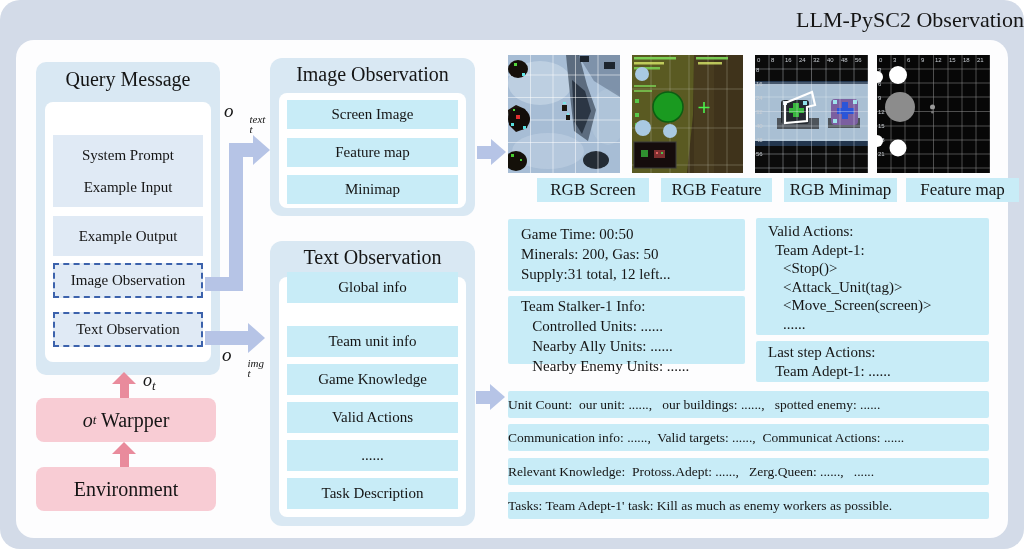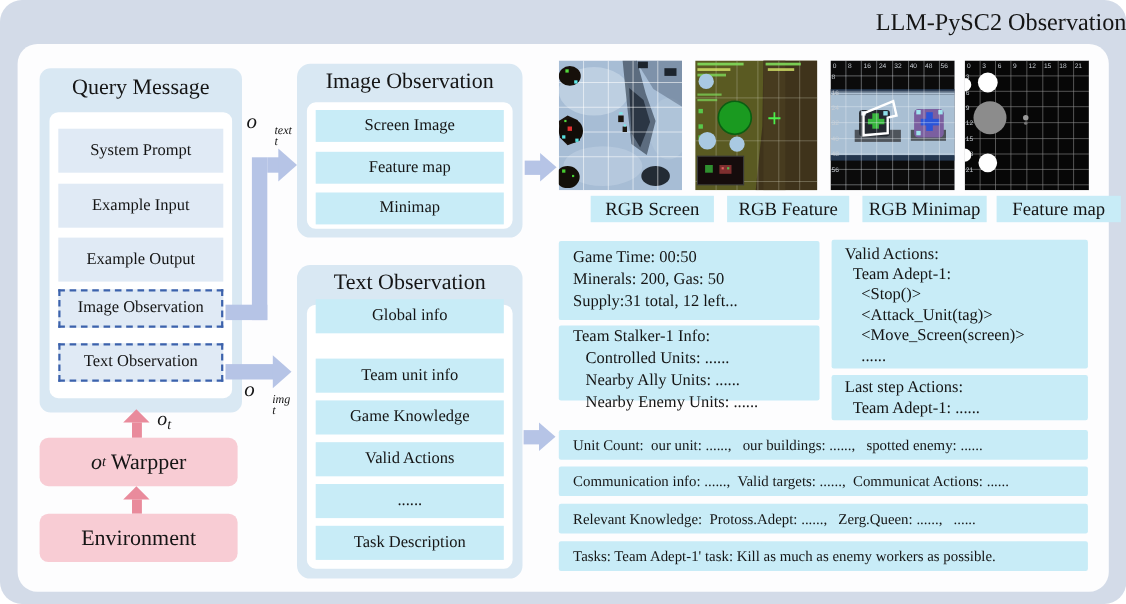--- a/index.html
+++ b/index.html
@@ -12,21 +12,21 @@
   .outer { left:0; top:0; width:1024px; height:549px; background:#d3dbe8; border-radius:20px; }
   .main-title { left:0; top:7px; width:1024px; text-align:right; font-size:22px; }
   .inner { left:16px; top:40px; width:992px; height:498px; background:#fdfdfe; border-radius:18px; }
 
   
   .qm-panel { left:36px; top:62px; width:184px; height:313px; background:#d9e8f3; border-radius:10px; }
   .qm-title { left:36px; top:68px; width:184px; text-align:center; font-size:20px; }
   .qm-box { left:45px; top:102px; width:166px; height:260px; background:#fff; border-radius:8px; }
   .qrow { left:53px; width:150px; height:40px; background:#e0eaf5; display:flex; align-items:center; justify-content:center; font-size:15px; }
   .qrow.dash { height:35px; border:2px dashed #3c62ac; background:#e0eaf5; }
-  .r-sp { top:117px;font-family:Liberation Serif, serif; } .r-ei { top:167px; } .r-eo { top:216px; }
+  .r-sp { top:135px;font-family:Liberation Serif, serif; } .r-ei { top:167px; } .r-eo { top:216px; }
   .r-io { top:263px; } .r-to { top:312px; }
 
   
   .pinkbox { left:36px; width:180px; height:44px; background:#f8ccd4; border-radius:8px;
              display:flex; align-items:center; justify-content:center; font-size:20px; }
   .warpper { top:398px; } .environment { top:467px; }
   .pkstem { left:120px; width:9px; background:#e98b9c; }
   .pk1 { top:384px; height:14px; } .pk2 { top:454px; height:13px; }
   .tri { width:0; height:0; }
   .pkhead { left:112px; border-left:12px solid transparent; border-right:12px solid transparent; border-bottom:12px solid #e98b9c; }
@@ -77,21 +77,21 @@
   .cap { top:178px; height:24px; background:#c8ecf7; display:flex; align-items:center; justify-content:center; font-size:17px;margin-left:29px; }
 
   
   .ibox { background:#c8ecf7; border-radius:2px; font-size:15px; }
   .ibox div { white-space:pre; }
   .b-game { left:508px; top:219px; width:237px; height:72px; padding:5px 0 0 13px; line-height:20px; }
   .b-team { left:508px; top:296px; width:237px; height:68px; padding:0 0 0 13px; line-height:20px; }
   .b-valid { left:756px; top:218px; width:233px; height:117px; padding:4px 0 0 12px; line-height:18.5px; }
   .b-last { left:756px; top:341px; width:233px; height:41px; padding:2px 0 0 12px; line-height:18.5px; }
   .brow { left:508px; width:481px; height:27px; background:#c8ecf7; border-radius:2px;
-          font-size:13.5px; line-height:27px; padding-left:13px; white-space:pre; }
+          font-size:13.5px; line-height:27px; white-space:pre; }
   .br1 { top:391px; } .br2 { top:424px; } .br3 { top:458px; } .br4 { top:492px; }
 
   svg text { font-family:"Liberation Sans", sans-serif; font-size:6px; fill:#c9ced4; }
 </style>
 </head>
 <body>
 
 <div id="canvas">
   <div class="abs outer"></div>
   <div class="abs main-title">LLM-PySC2 Observation</div>

